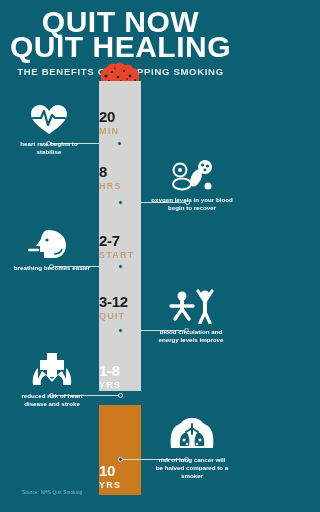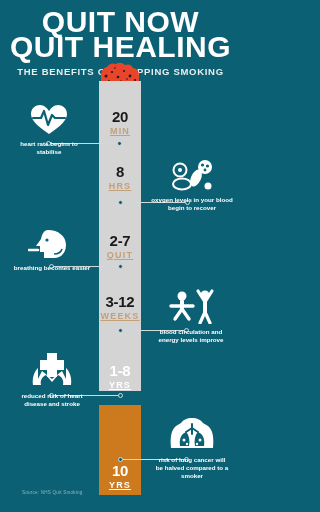--- a/index.html
+++ b/index.html
@@ -78,36 +78,34 @@
     width: 42px;
     height: 90px;
     background: #cc7a1d;
   }
 
   
   .stage-label {
     position: absolute;
     left: 99px;
     width: 42px;
-    text-align: center;
     line-height: 1;
   }
   .stage-value {
     font-size: 15px;
     font-weight: bold;
     color: #1a1a1a;
     letter-spacing: -0.3px;
   }
   .stage-unit {
     font-size: 9px;
     font-weight: bold;
     color: #c4a079;
     letter-spacing: 1.2px;
     margin-top: 3px;
-    text-decoration: underline;
   }
   .stage-label.on-filter .stage-value { color: #ffffff; }
   .stage-label.on-filter .stage-unit { color: #ffffff; }
 
   
   .connector {
     position: absolute;
     height: 1px;
     background: #cfd9dc;
   }
@@ -189,25 +187,25 @@
 <div class="stage-label" style="top:109px;">
   <div class="stage-value">20</div>
   <div class="stage-unit">MIN</div>
 </div>
 <div class="stage-label" style="top:164px;">
   <div class="stage-value">8</div>
   <div class="stage-unit">HRS</div>
 </div>
 <div class="stage-label" style="top:233px;">
   <div class="stage-value">2-7</div>
-  <div class="stage-unit">QUIT</div>
+  <div class="stage-unit">START</div>
 </div>
 <div class="stage-label" style="top:294px;">
   <div class="stage-value">3-12</div>
-  <div class="stage-unit">WEEKS</div>
+  <div class="stage-unit">QUIT</div>
 </div>
 <div class="stage-label on-filter" style="top:363px;">
   <div class="stage-value">1-8</div>
   <div class="stage-unit">YRS</div>
 </div>
 <div class="stage-label on-filter" style="top:427px;margin-top:36px;">
   <div class="stage-value">10</div>
   <div class="stage-unit">YRS</div>
 </div>
 

